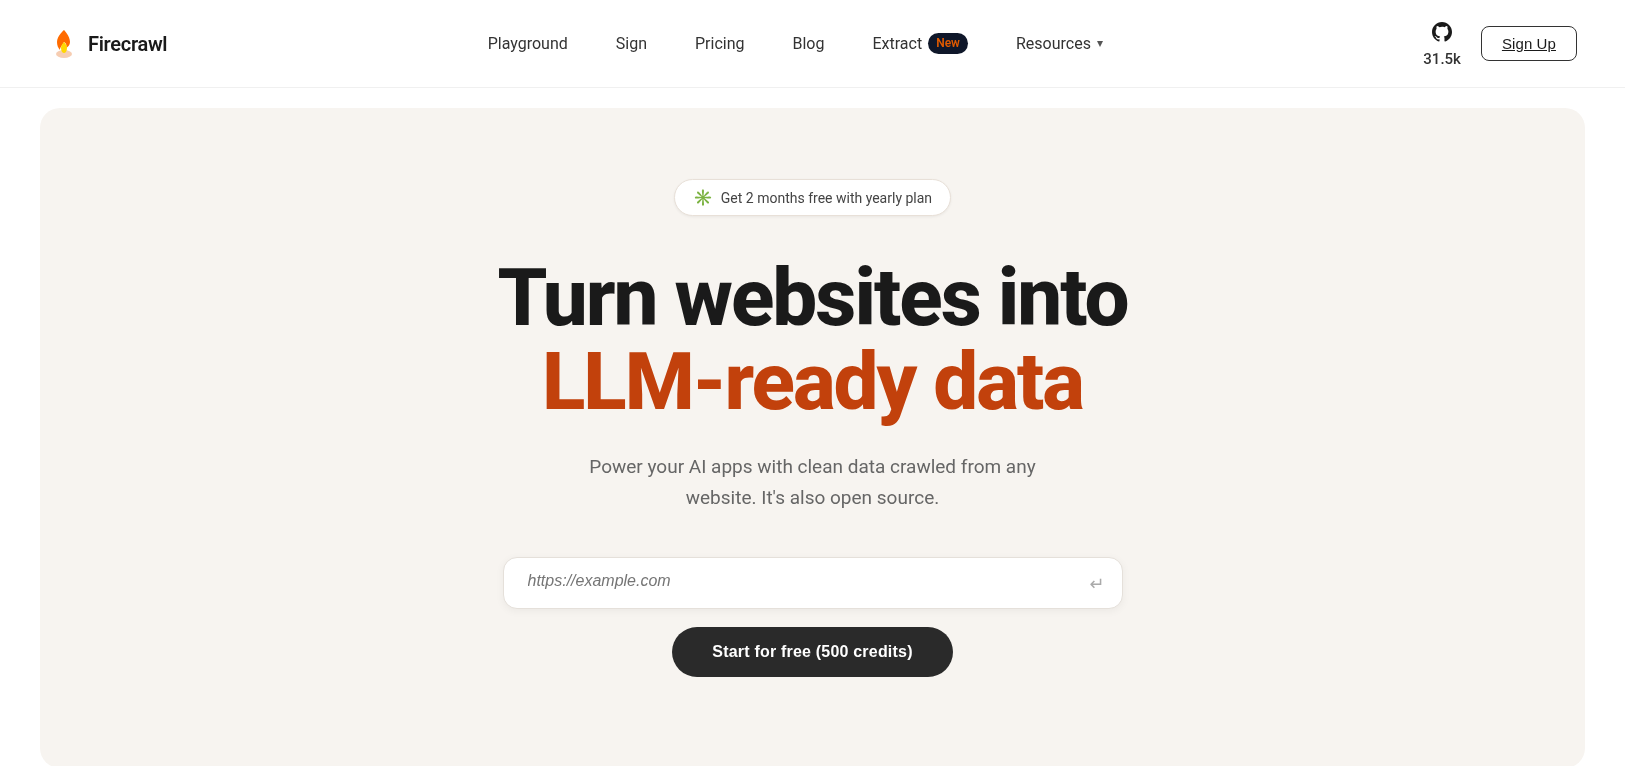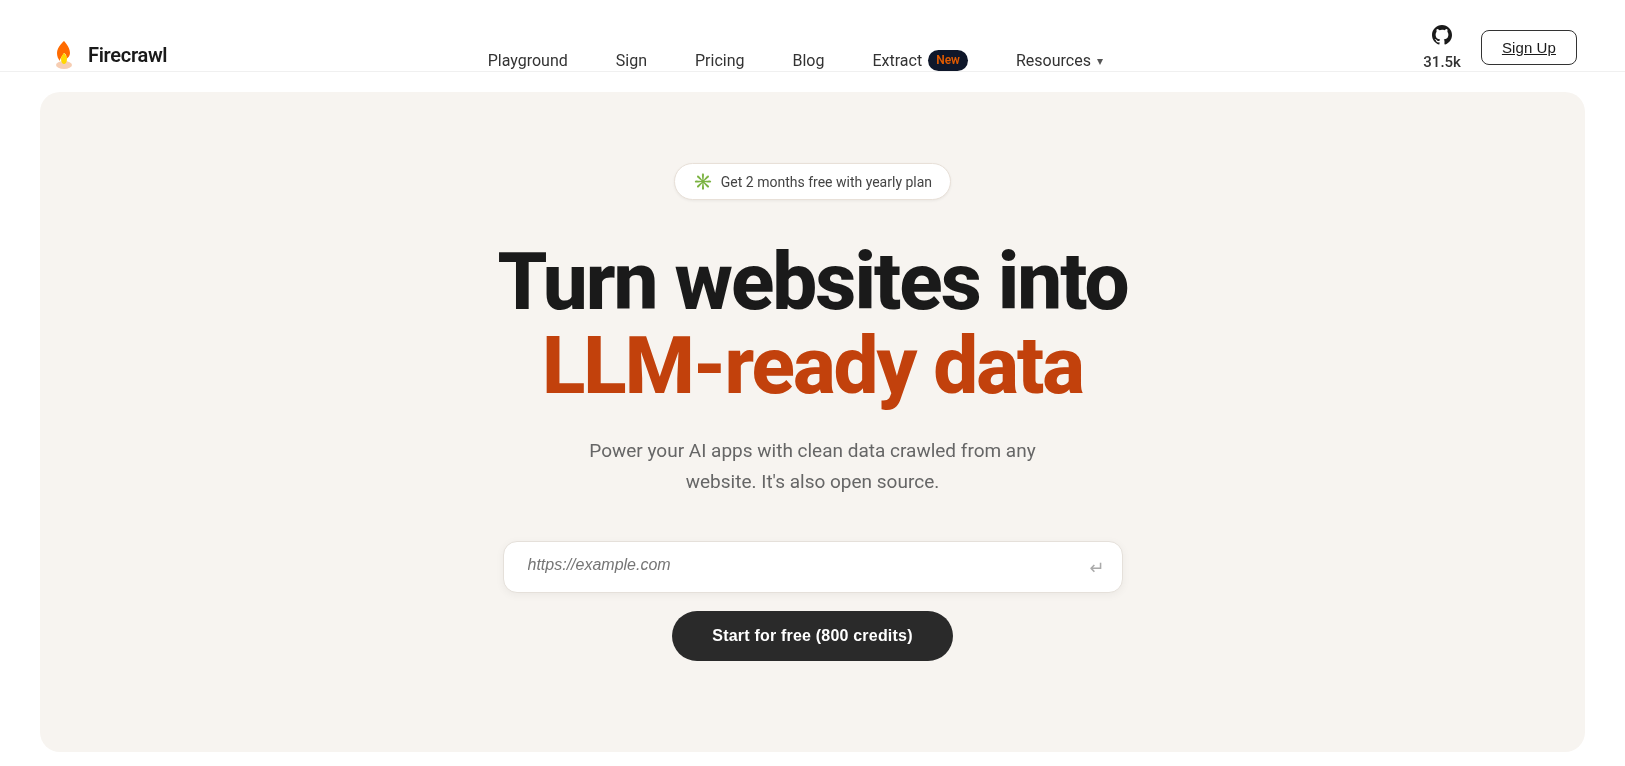--- a/index.html
+++ b/index.html
@@ -12,24 +12,24 @@
       font-family: -apple-system, BlinkMacSystemFont, 'Segoe UI', Roboto, Helvetica, Arial, sans-serif;
       background: #ffffff;
       width: 1625px;
       min-height: 766px;
       overflow-x: hidden;
     }
 
     
     .navbar {
       display: flex;
-      align-items: flex-end;
+      align-items: center;
       justify-content: space-between;
       padding: 0 48px;
-      height: 72px;
+      height: 88px;
       background: #ffffff;
       border-bottom: 1px solid #f0f0f0;
       position: relative;
       z-index: 10;
     }
 
     .navbar-left {
       display: flex;
       align-items: center;
       gap: 8px;
@@ -274,14 +274,14 @@
   <h1 class="hero-title-line1">Turn websites into</h1>
   <h1 class="hero-title-line2">LLM-ready data</h1>
 
   <p class="hero-subtitle">Power your AI apps with clean data crawled from any website. It's also open source.</p>
 
   <div class="url-input-wrapper">
     <input class="url-input" type="text" placeholder="https://example.com" style="">
     <span class="enter-icon">↵</span>
   </div>
 
-  <button class="start-btn">Start for free (800 credits)</button>
+  <button class="start-btn">Start for free (500 credits)</button>
 </section>
 
 </body></html>

